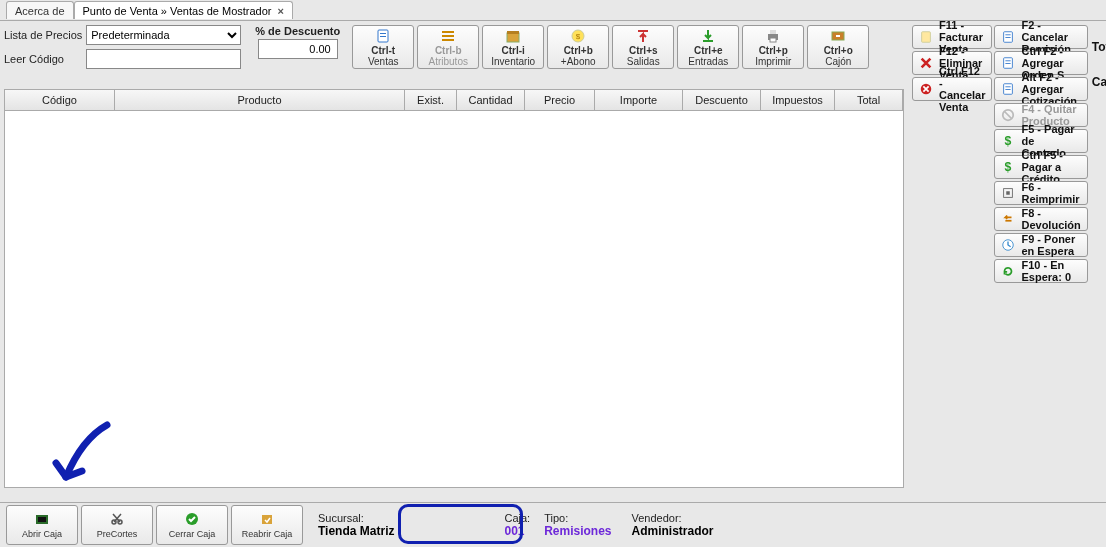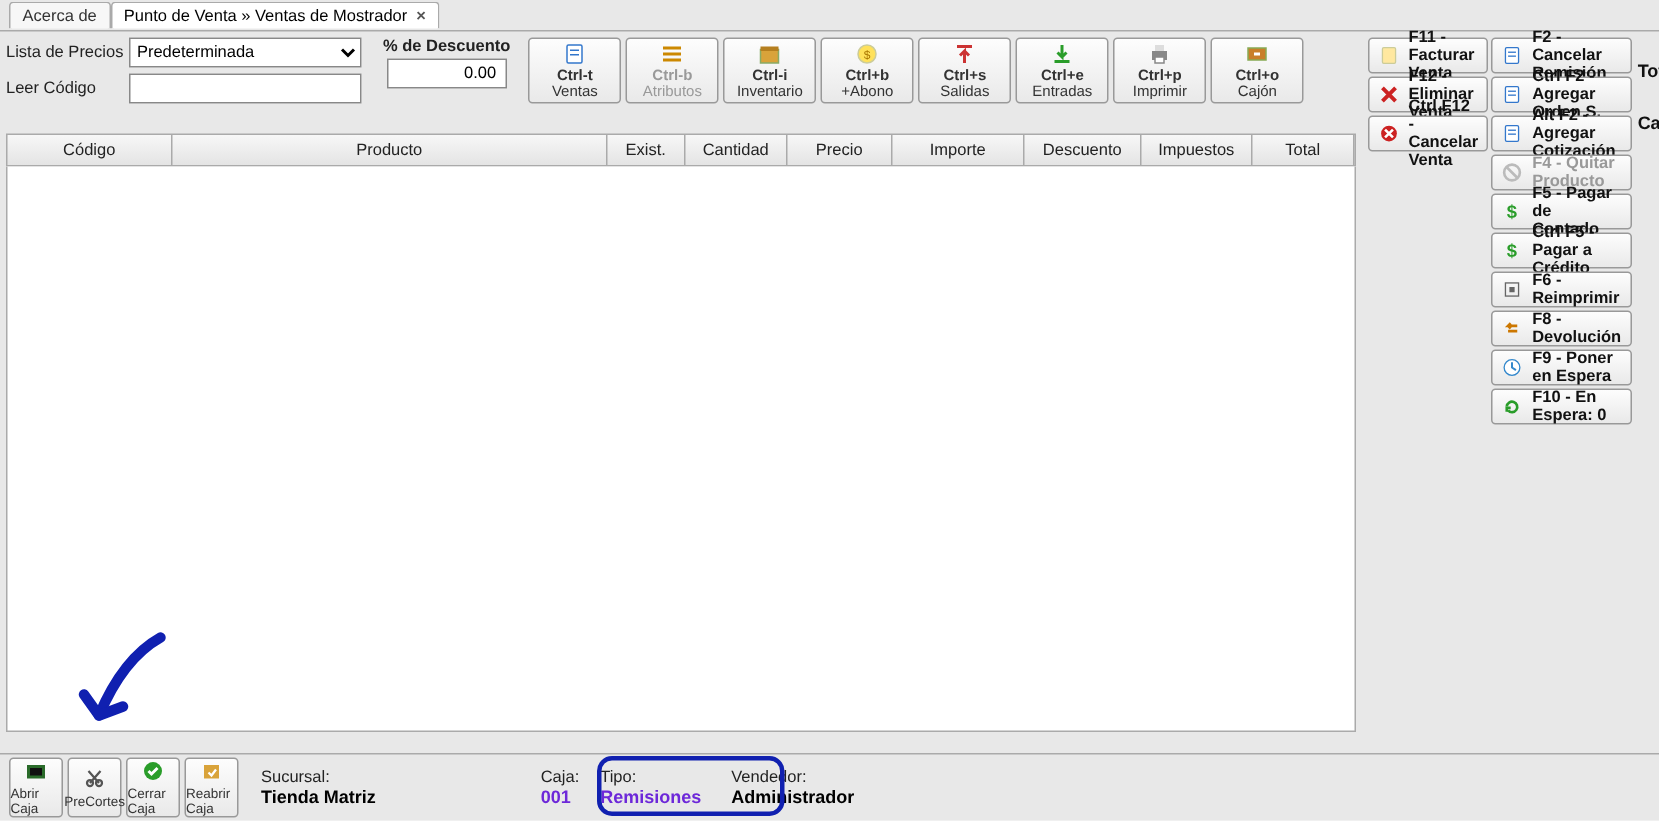--- a/index.html
+++ b/index.html
@@ -104,21 +104,21 @@
   .side-btn .ic{width:14px;height:14px;flex:0 0 14px;}
   .totals{margin-top:4px;}
   .tot-row{display:flex;justify-content:space-between;align-items:center;padding:2px 2px;}
   .tot-row .lab{font-size:12px;font-weight:700;color:#111;}
   .tot-row .num{font-size:26px;font-weight:700;color:#0033cc;}
   .bottom{
     position:absolute;left:0;right:0;bottom:0;height:45px;background:#e8e8e8;
     border-top:1px solid #aaa;display:flex;align-items:center;padding:2px 6px;
   }
   .bbtn{
-    width:36px;height:40px;border:1px solid #999;border-radius:3px;background:linear-gradient(#fdfdfd,#e9e9e9);
+    width:72px;height:40px;border:1px solid #999;border-radius:3px;background:linear-gradient(#fdfdfd,#e9e9e9);
     display:flex;flex-direction:column;align-items:center;justify-content:center;font-size:9px;color:#333;
     margin-right:3px;cursor:pointer;
   }
   .bbtn .ic{width:16px;height:16px;margin-bottom:2px;}
   .status-block{display:flex;flex-direction:column;margin-left:12px;}
   .status-block .sl{font-size:11px;color:#222;}
   .status-block .sv{font-size:12px;font-weight:700;color:#000;}
   .status-block.red .sv{color:#6d28d9;}
   .arrow{
     position:absolute;left:52px;bottom:48px;pointer-events:none;

